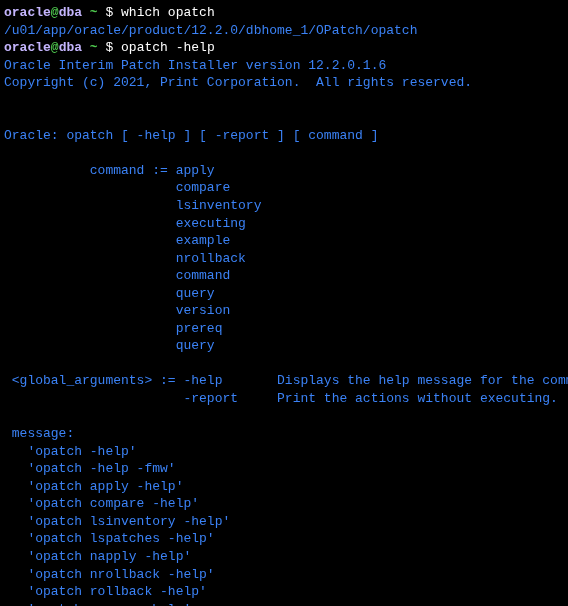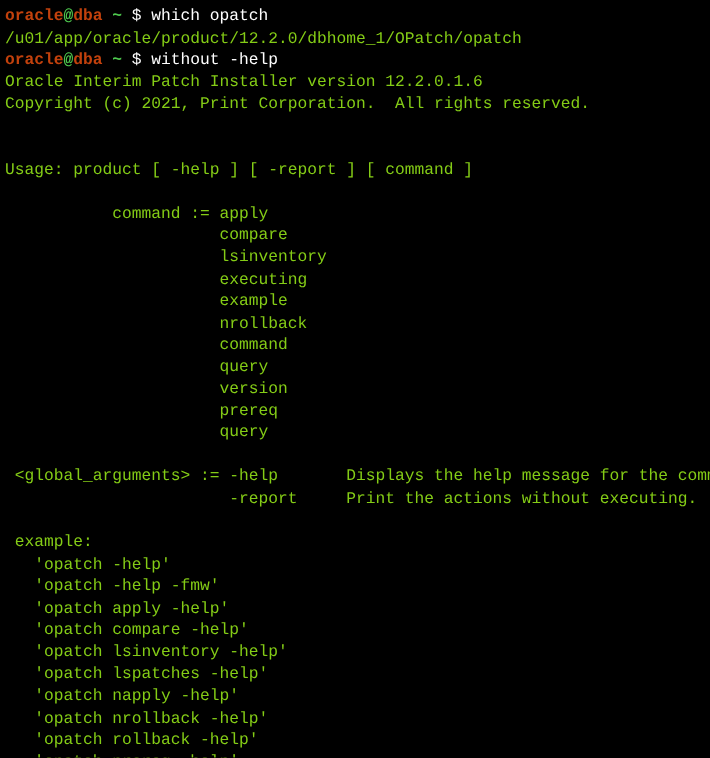--- a/index.html
+++ b/index.html
@@ -8,55 +8,55 @@
       color: #fff;
       font-family: 'Consolas', 'Courier New', monospace;
       font-size: 13px;
       line-height: 1.35;
       padding: 4px;
       width: 568px;
       height: 606px;
       overflow: hidden;
     }
     .line { white-space: pre; }
-    .prompt-user { color: #c2410c; font-weight: bold; }
+    .prompt-user { color: #c4b5fd; font-weight: bold; }
     .prompt-sep { color: #4ec94e; font-weight: bold; }
     .prompt-path { color: #4ec94e; font-weight: bold; }
     .prompt-end { color: #fff; }
     .cmd { color: #fff; text-align: right; }
-    .out { color: #84cc16; }
+    .out { color: #3b82f6; }
   </style>
 </head>
 <body>
 
 <div class="line"><span class="prompt-user">oracle</span><span class="prompt-sep">@</span><span class="prompt-user">dba</span><span> </span><span class="prompt-path">~</span><span class="prompt-end"> $ </span><span class="cmd">which opatch</span></div>
 <div class="line out">/u01/app/oracle/product/12.2.0/dbhome_1/OPatch/opatch</div>
-<div class="line"><span class="prompt-user">oracle</span><span class="prompt-sep">@</span><span class="prompt-user">dba</span><span> </span><span class="prompt-path">~</span><span class="prompt-end"> $ </span><span class="cmd">without -help</span></div>
+<div class="line"><span class="prompt-user">oracle</span><span class="prompt-sep">@</span><span class="prompt-user">dba</span><span> </span><span class="prompt-path">~</span><span class="prompt-end"> $ </span><span class="cmd">opatch -help</span></div>
 <div class="line out">Oracle Interim Patch Installer version 12.2.0.1.6</div>
 <div class="line out">Copyright (c) 2021, Print Corporation.  All rights reserved.</div>
 <div class="line out"> </div>
 <div class="line out"> </div>
-<div class="line out">Usage: product [ -help ] [ -report ] [ command ]</div>
+<div class="line out">Oracle: opatch [ -help ] [ -report ] [ command ]</div>
 <div class="line out"> </div>
 <div class="line out">           command := apply</div>
 <div class="line out">                      compare</div>
 <div class="line out">                      lsinventory</div>
 <div class="line out">                      executing</div>
 <div class="line out">                      example</div>
 <div class="line out">                      nrollback</div>
 <div class="line out">                      command</div>
 <div class="line out">                      query</div>
 <div class="line out">                      version</div>
 <div class="line out">                      prereq</div>
 <div class="line out">                      query</div>
 <div class="line out"> </div>
 <div class="line out"> &lt;global_arguments&gt; := -help       Displays the help message for the command.</div>
 <div class="line out">                       -report     Print the actions without executing.</div>
 <div class="line out"> </div>
-<div class="line out"> example:</div>
+<div class="line out"> message:</div>
 <div class="line out">   'opatch -help'</div>
 <div class="line out">   'opatch -help -fmw'</div>
 <div class="line out">   'opatch apply -help'</div>
 <div class="line out">   'opatch compare -help'</div>
 <div class="line out">   'opatch lsinventory -help'</div>
 <div class="line out">   'opatch lspatches -help'</div>
 <div class="line out">   'opatch napply -help'</div>
 <div class="line out">   'opatch nrollback -help'</div>
 <div class="line out">   'opatch rollback -help'</div>
 <div class="line out">   'opatch prereq -help'</div>

